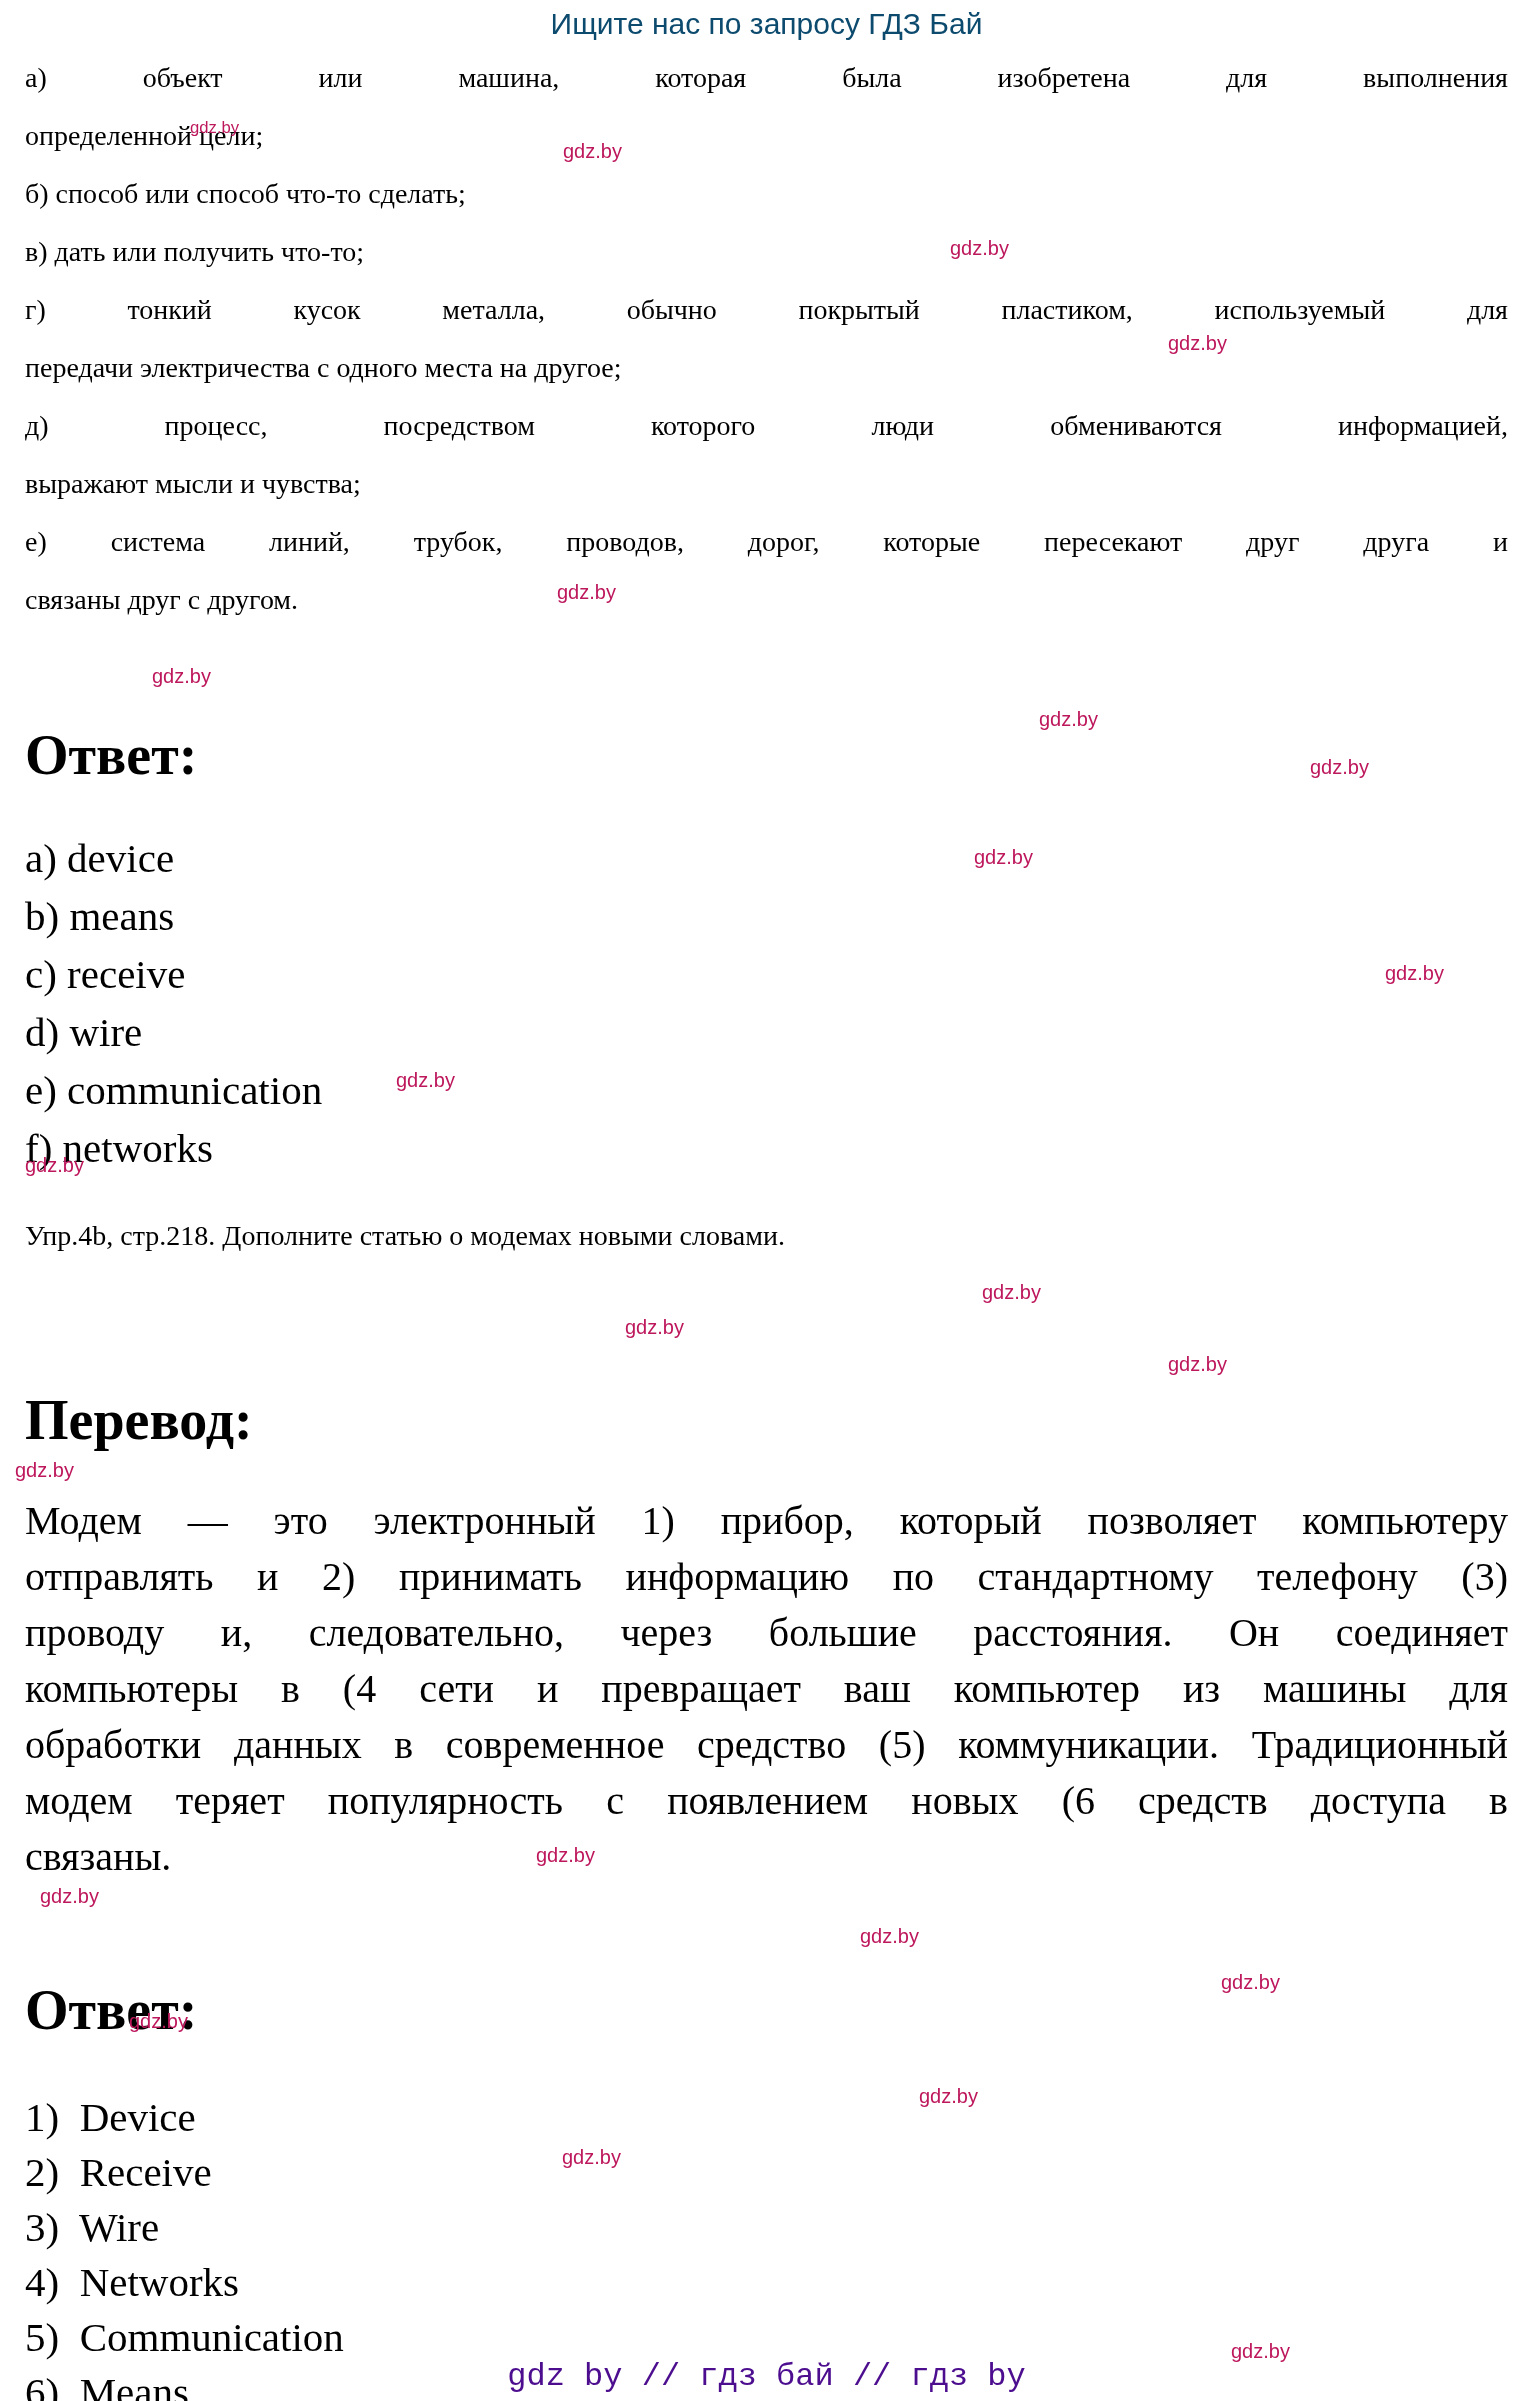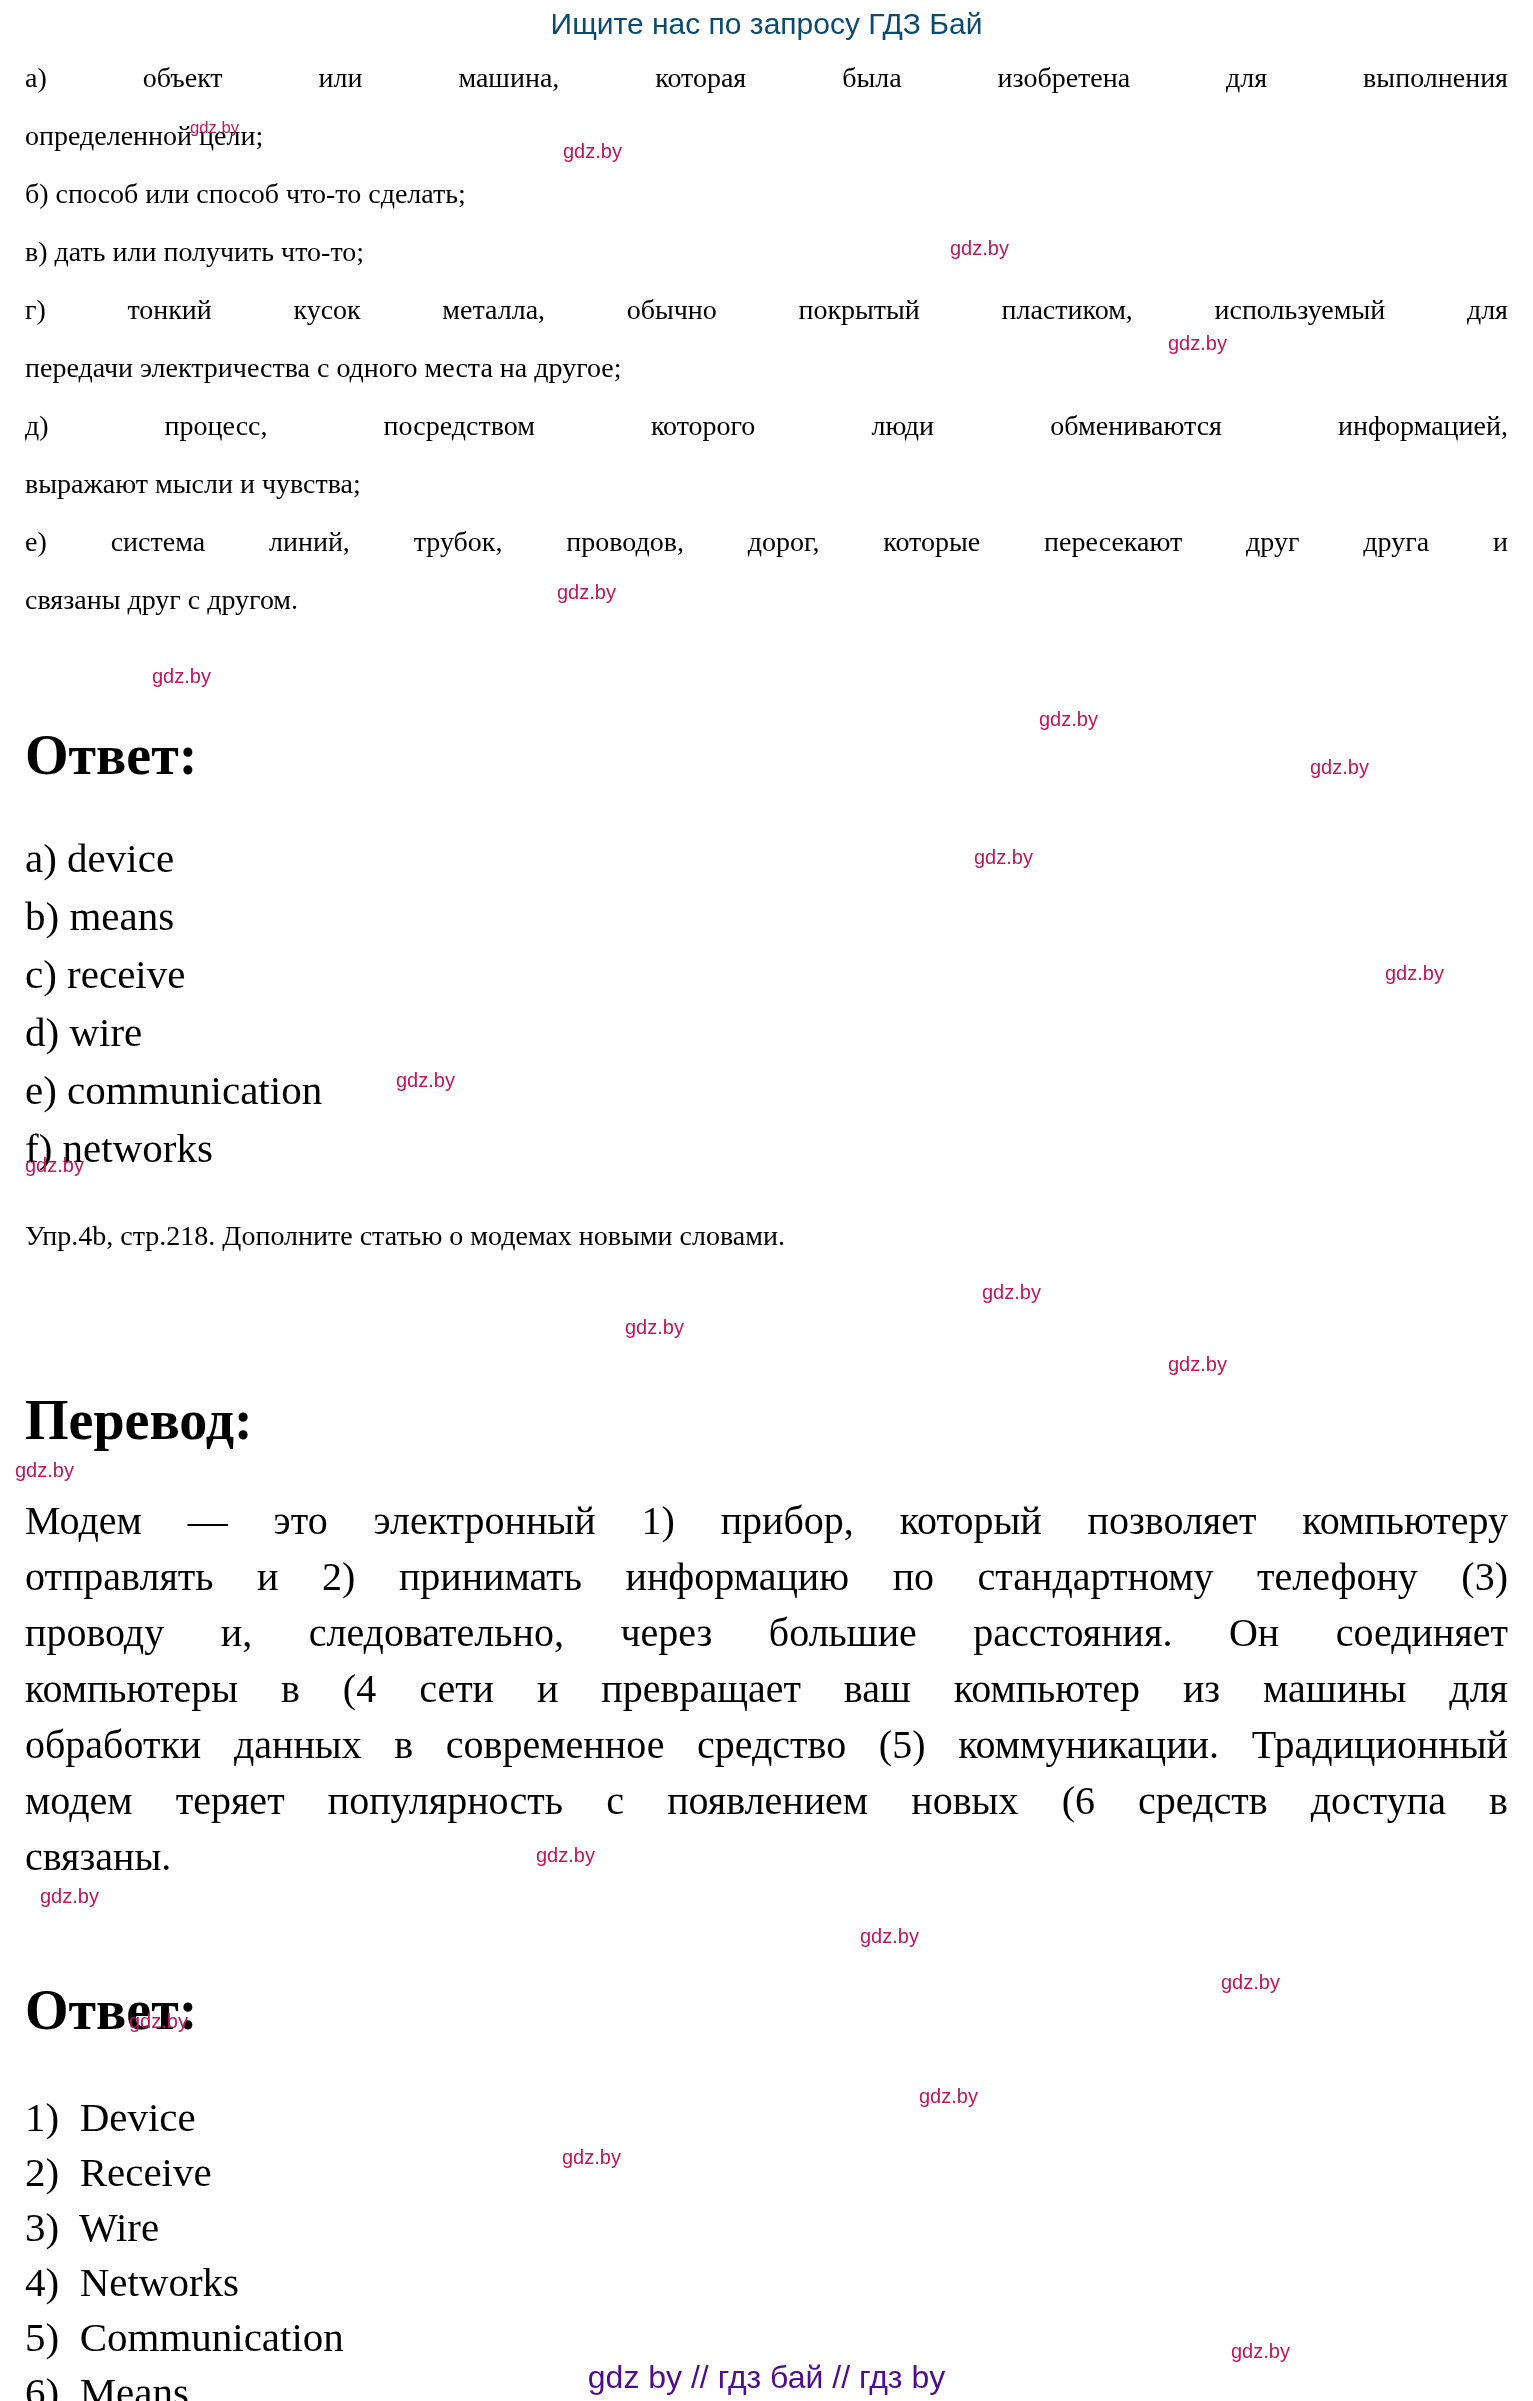--- a/index.html
+++ b/index.html
@@ -69,21 +69,21 @@
     line-height:23px;
     color:#be185d;
     margin-top:9px;
   }
   
   .footer{
     position:absolute;
     left:0;right:0;
     top:2357px;
     text-align:center;
-    font-family:Liberation Sans, sans-serif;
+    font-family:Liberation Mono, monospace;
     font-size:32px;
     line-height:40px;
     color:#4c0d8f;
   }
 </style>
 </head>
 <body>
 
 <div class="page">
 

